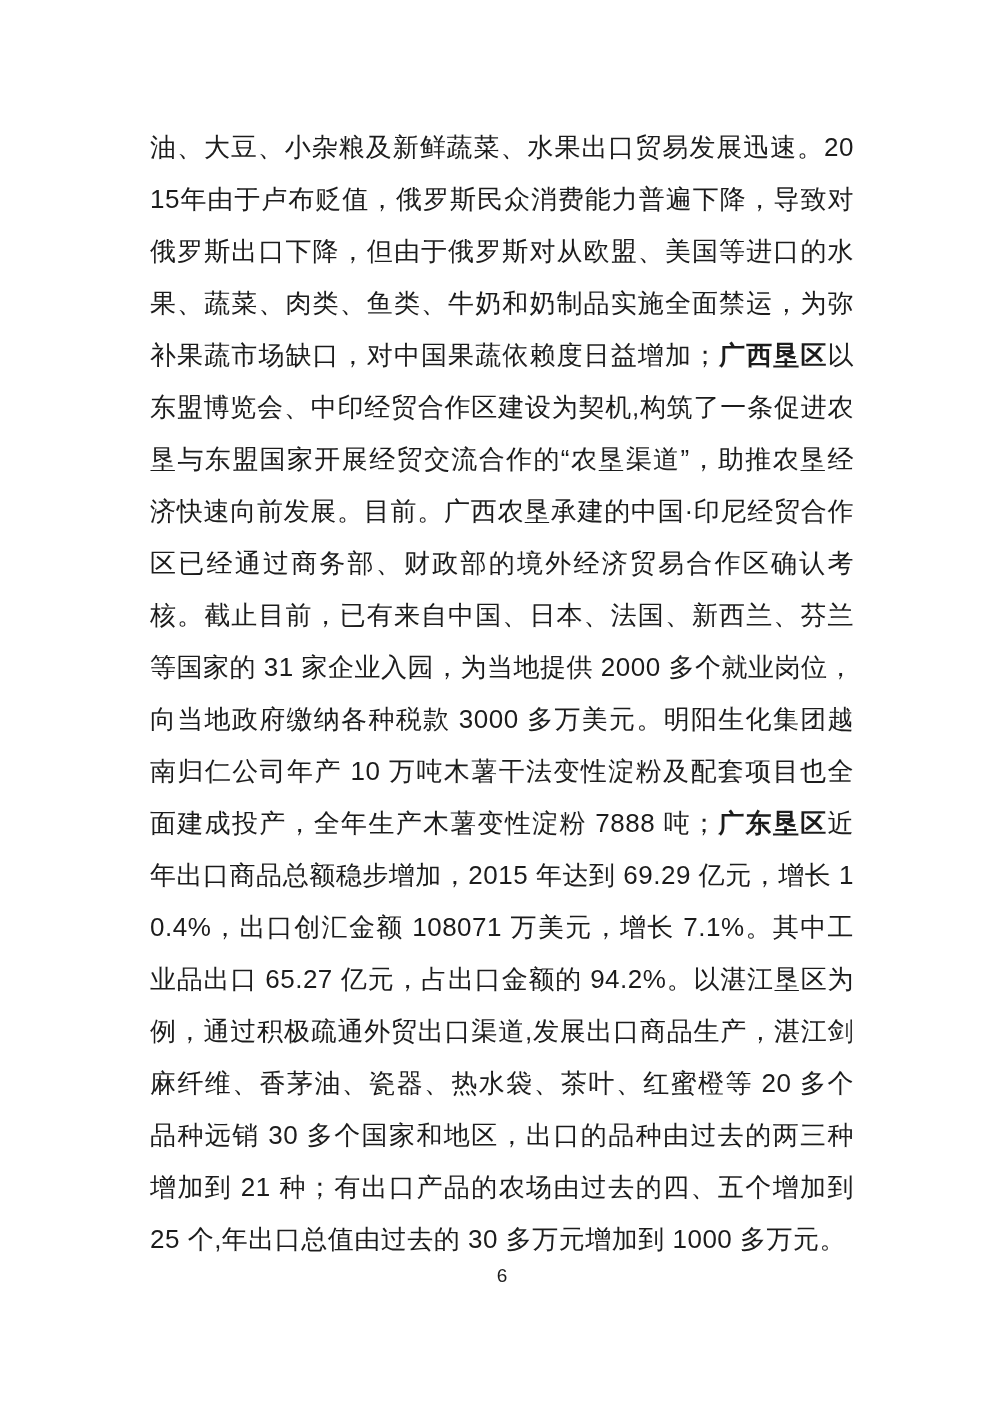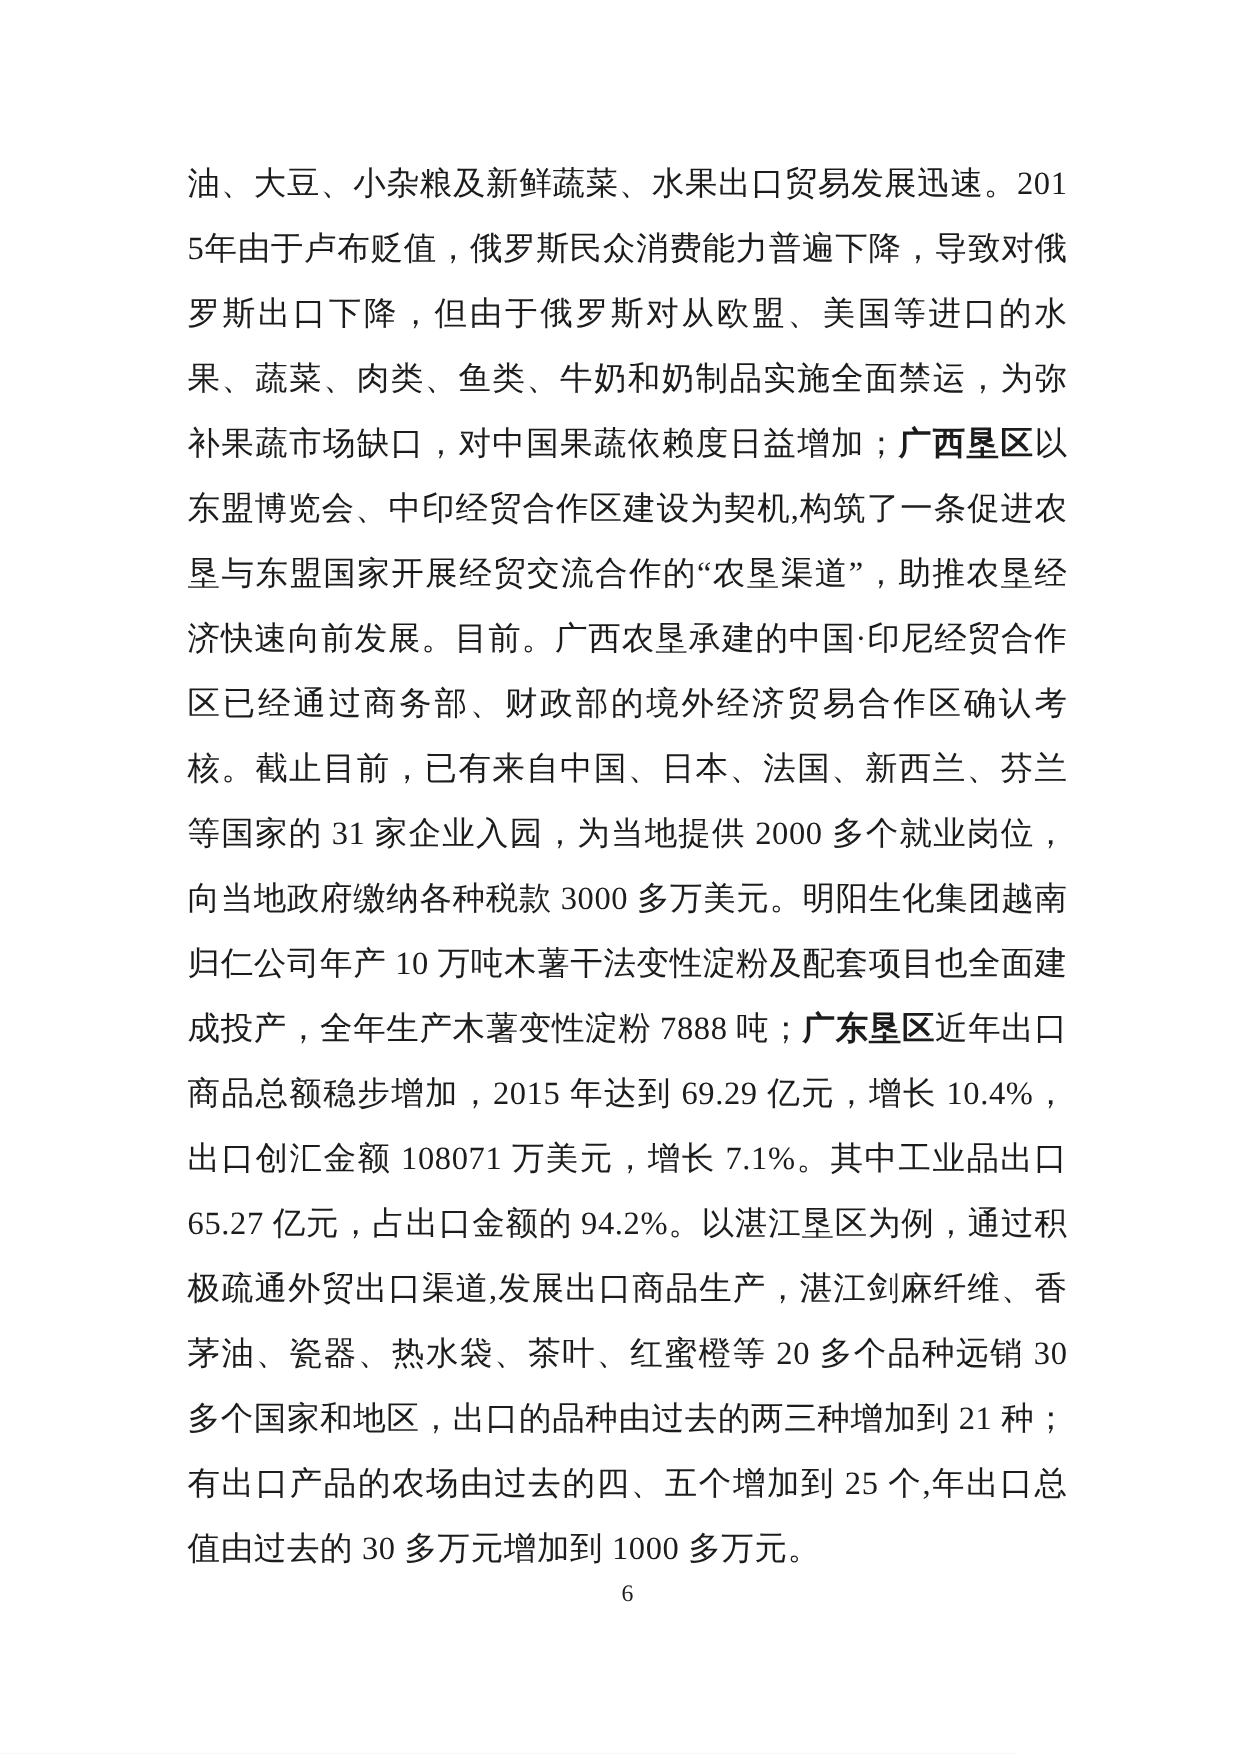--- a/index.html
+++ b/index.html
@@ -6,21 +6,21 @@
     margin: 0;
     padding: 0;
     background: #e9e9e9;
   }
   .page {
     position: relative;
     width: 992px;
     height: 1403px;
     margin: 0 auto;
     background: #ffffff;
-    font-family: Liberation Serif, serif;
+    font-family: Liberation Sans, sans-serif;
     color: #1c1c1c;
     overflow: hidden;
   }
   .content {
     position: absolute;
     left: 150px;
     top: 121px;
     width: 704px;
   }
   .body-paragraph {

